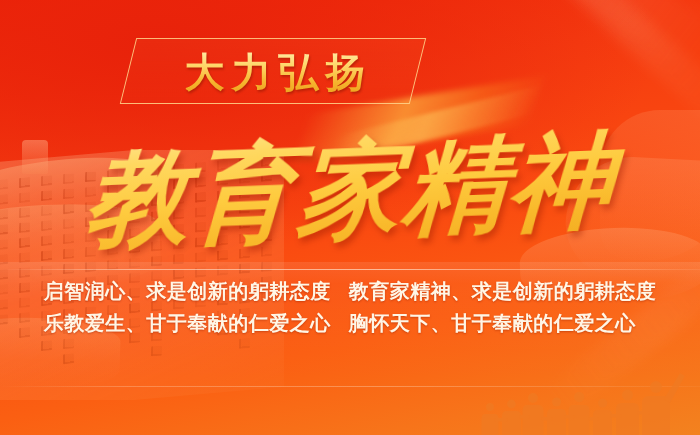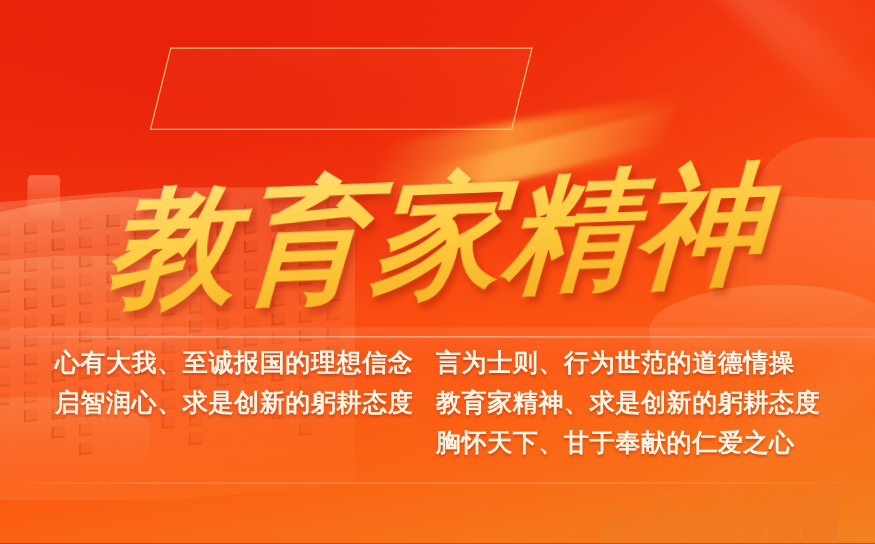--- a/index.html
+++ b/index.html
@@ -422,34 +422,34 @@
           <span class="glyph" style="opacity: 0.71; transform: rotate(-2deg);"></span>
           <span class="glyph" style="opacity: 0.4; transform: rotate(-1deg);"></span>
         </div>
       </div>
   </div>
 
   <div class="ray"></div>
   <div class="ray2"></div>
 
   <div class="banner"></div>
+  <div class="banner-text">大力弘扬</div>
 
   <div class="main-title">教育家精神</div>
 
   <div class="band-glow"></div>
   <div class="band-line top"></div>
   <div class="band-line bottom"></div>
 
   <div class="slogans">
     <div class="slogan-col">
-      <div class="slogan-line">心有大我、至诚报国的理想信念</div>
       <div class="slogan-line">启智润心、求是创新的躬耕态度</div>
+      <div class="slogan-line">乐教爱生、甘于奉献的仁爱之心</div>
     </div>
     <div class="slogan-col">
-      <div class="slogan-line">言为士则、行为世范的道德情操</div>
       <div class="slogan-line">教育家精神、求是创新的躬耕态度</div>
       <div class="slogan-line">胸怀天下、甘于奉献的仁爱之心</div>
     </div>
   </div>
 
   <div class="silhouettes">
     <svg viewBox="0 0 220 66" xmlns="http://www.w3.org/2000/svg" aria-hidden="true">
       <g fill="#f07a22" opacity="0.75">
 
         <path d="M176 18 a6 6 0 1 1 12 0 a6 6 0 0 1 -12 0 z"></path>

